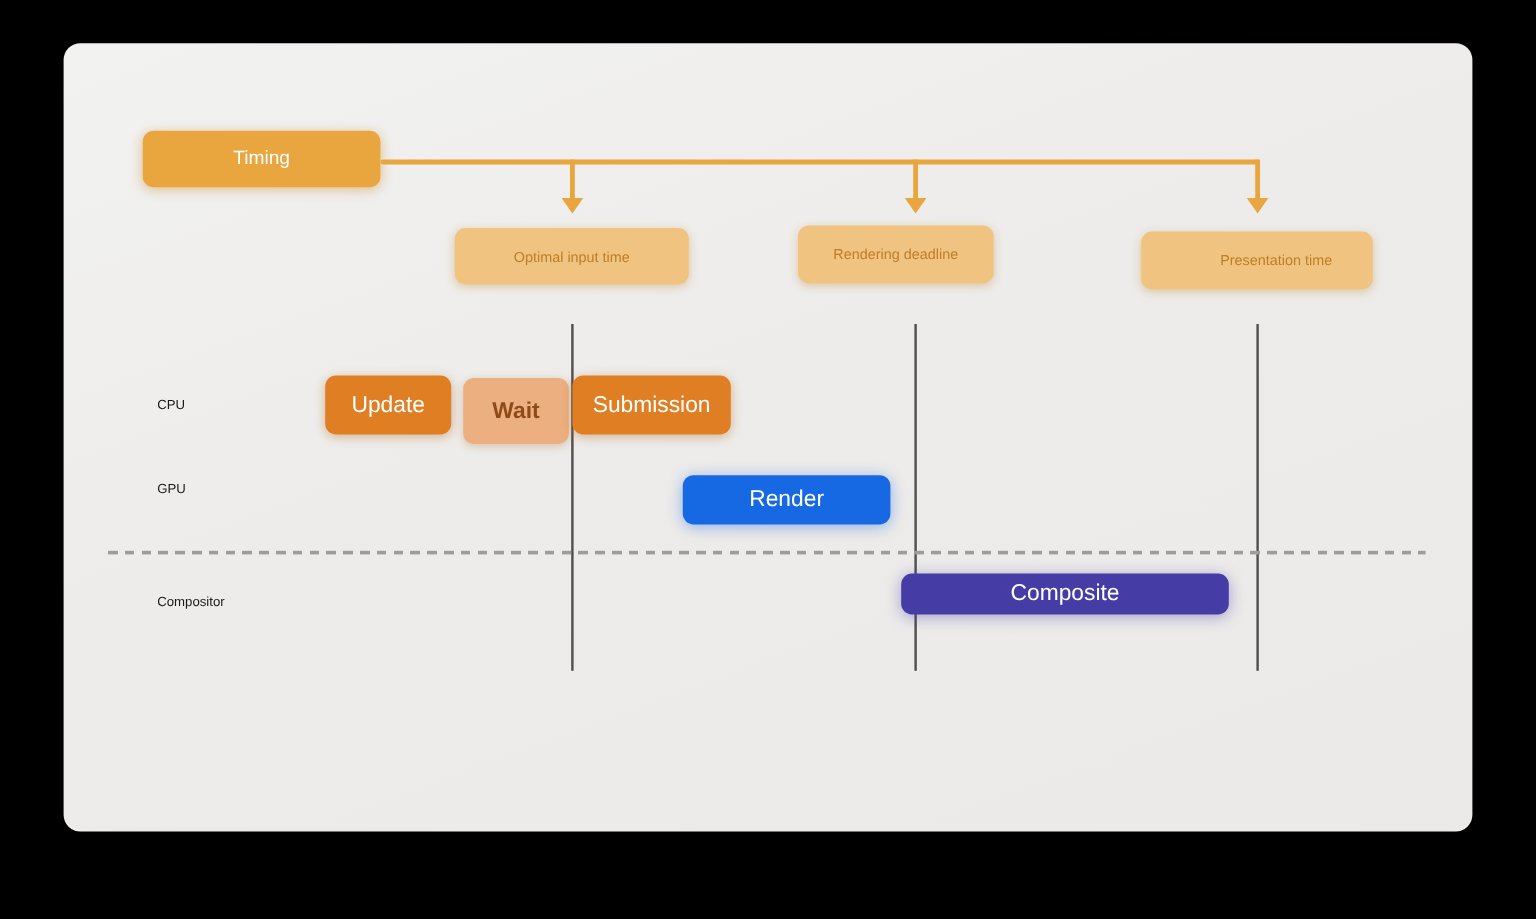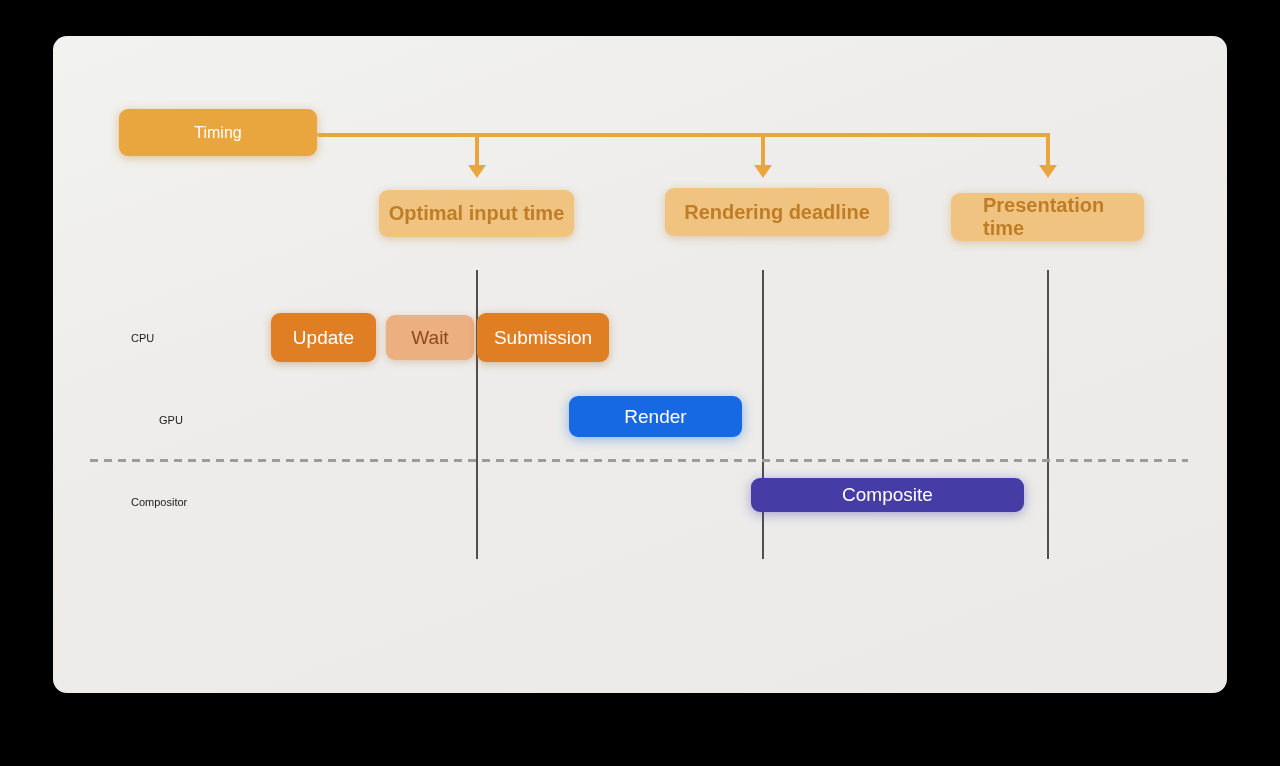--- a/index.html
+++ b/index.html
@@ -47,60 +47,60 @@
   }
   .stem-1{left:422px;} .head-1{left:415px;}
   .stem-2{left:708px;} .head-2{left:701px;}
   .stem-3{left:993px;} .head-3{left:986px;}
 
   
   .milestone{
     height:47px;
     background:#F0C480;
     border-radius:9px;
-    color:#BE7D26;font-size:20px;
+    color:#BE7D26;font-size:12px;
     display:flex;align-items:center;justify-content:center;
     box-shadow:0 2px 8px rgba(190,125,38,0.35);
-    font-weight:bold;
   }
   .m1{left:326px;top:154px;width:195px;}
-  .m2{left:612px;top:152px;width:224px;height:48px;}
+  .m2{left:612px;top:152px;width:163px;height:48px;}
   .m3{left:898px;top:157px;width:193px;height:48px;padding-left:32px;}
 
   
   .vline{
     top:234px;height:289px;width:2px;
     background:#4F4F4F;
   }
   .v1{left:423px;} .v2{left:709px;} .v3{left:994px;}
 
   
   .row-label{
     left:78px;height:22px;
     color:#1A1A1A;font-size:11px;
     display:flex;align-items:center;
   }
-  .rl-cpu{top:291px;} .rl-gpu{top:373px;margin-left:28px;} .rl-compositor{top:455px;}
+  .rl-cpu{top:291px;} .rl-gpu{top:361px;} .rl-compositor{top:455px;}
 
   
   .block{
     border-radius:9px;
     font-size:19px;
     display:flex;align-items:center;justify-content:center;
     color:#FFFFFF;
   }
   .blk-update{
     left:218px;top:277px;width:105px;height:49px;
     background:#DF7E22;
     box-shadow:0 2px 9px rgba(176,96,18,0.40);
   }
   .blk-wait{
-    left:333px;top:279px;width:88px;height:45px;
+    left:333px;top:279px;width:88px;height:55px;
     background:#ECAF80;color:#8F4A19;
     box-shadow:0 2px 7px rgba(176,110,50,0.30);
+    font-weight:bold;
   }
   .blk-submission{
     left:424px;top:277px;width:132px;height:49px;
     background:#DF7E22;
     box-shadow:0 2px 9px rgba(176,96,18,0.40);
   }
   .blk-render{
     left:516px;top:360px;width:173px;height:41px;
     background:#1768E3;
     box-shadow:0 2px 12px rgba(23,104,227,0.45);

